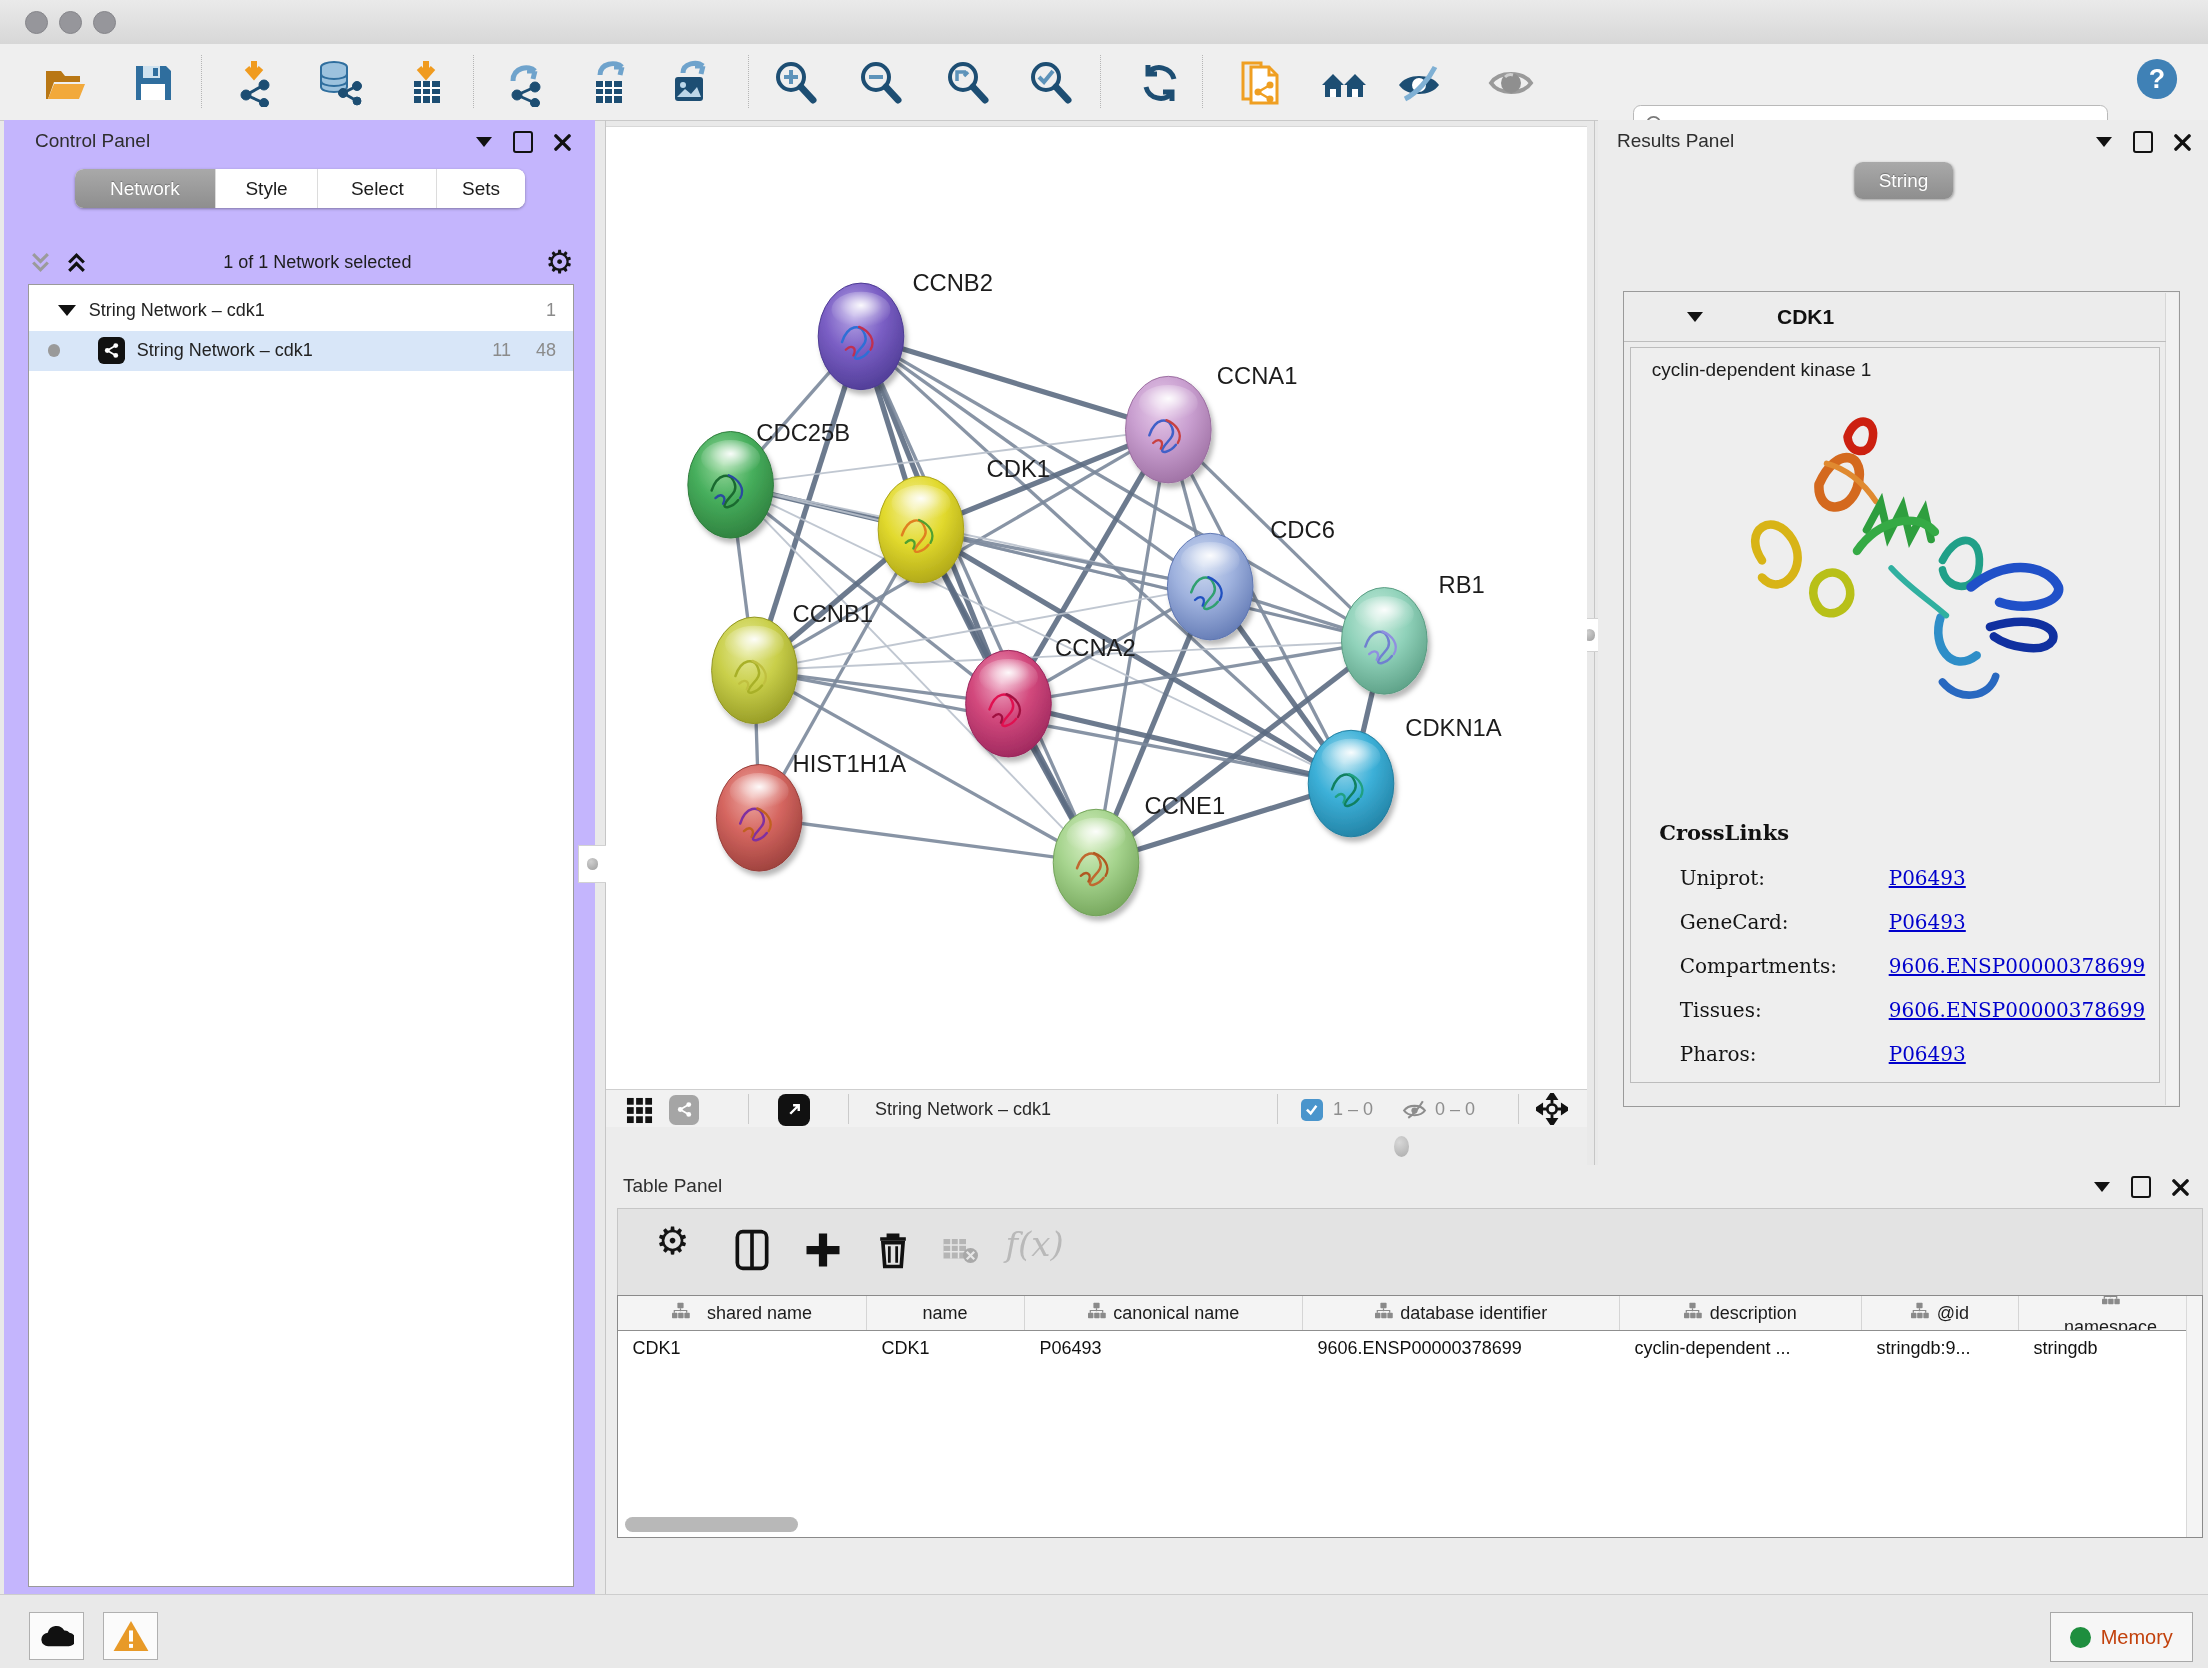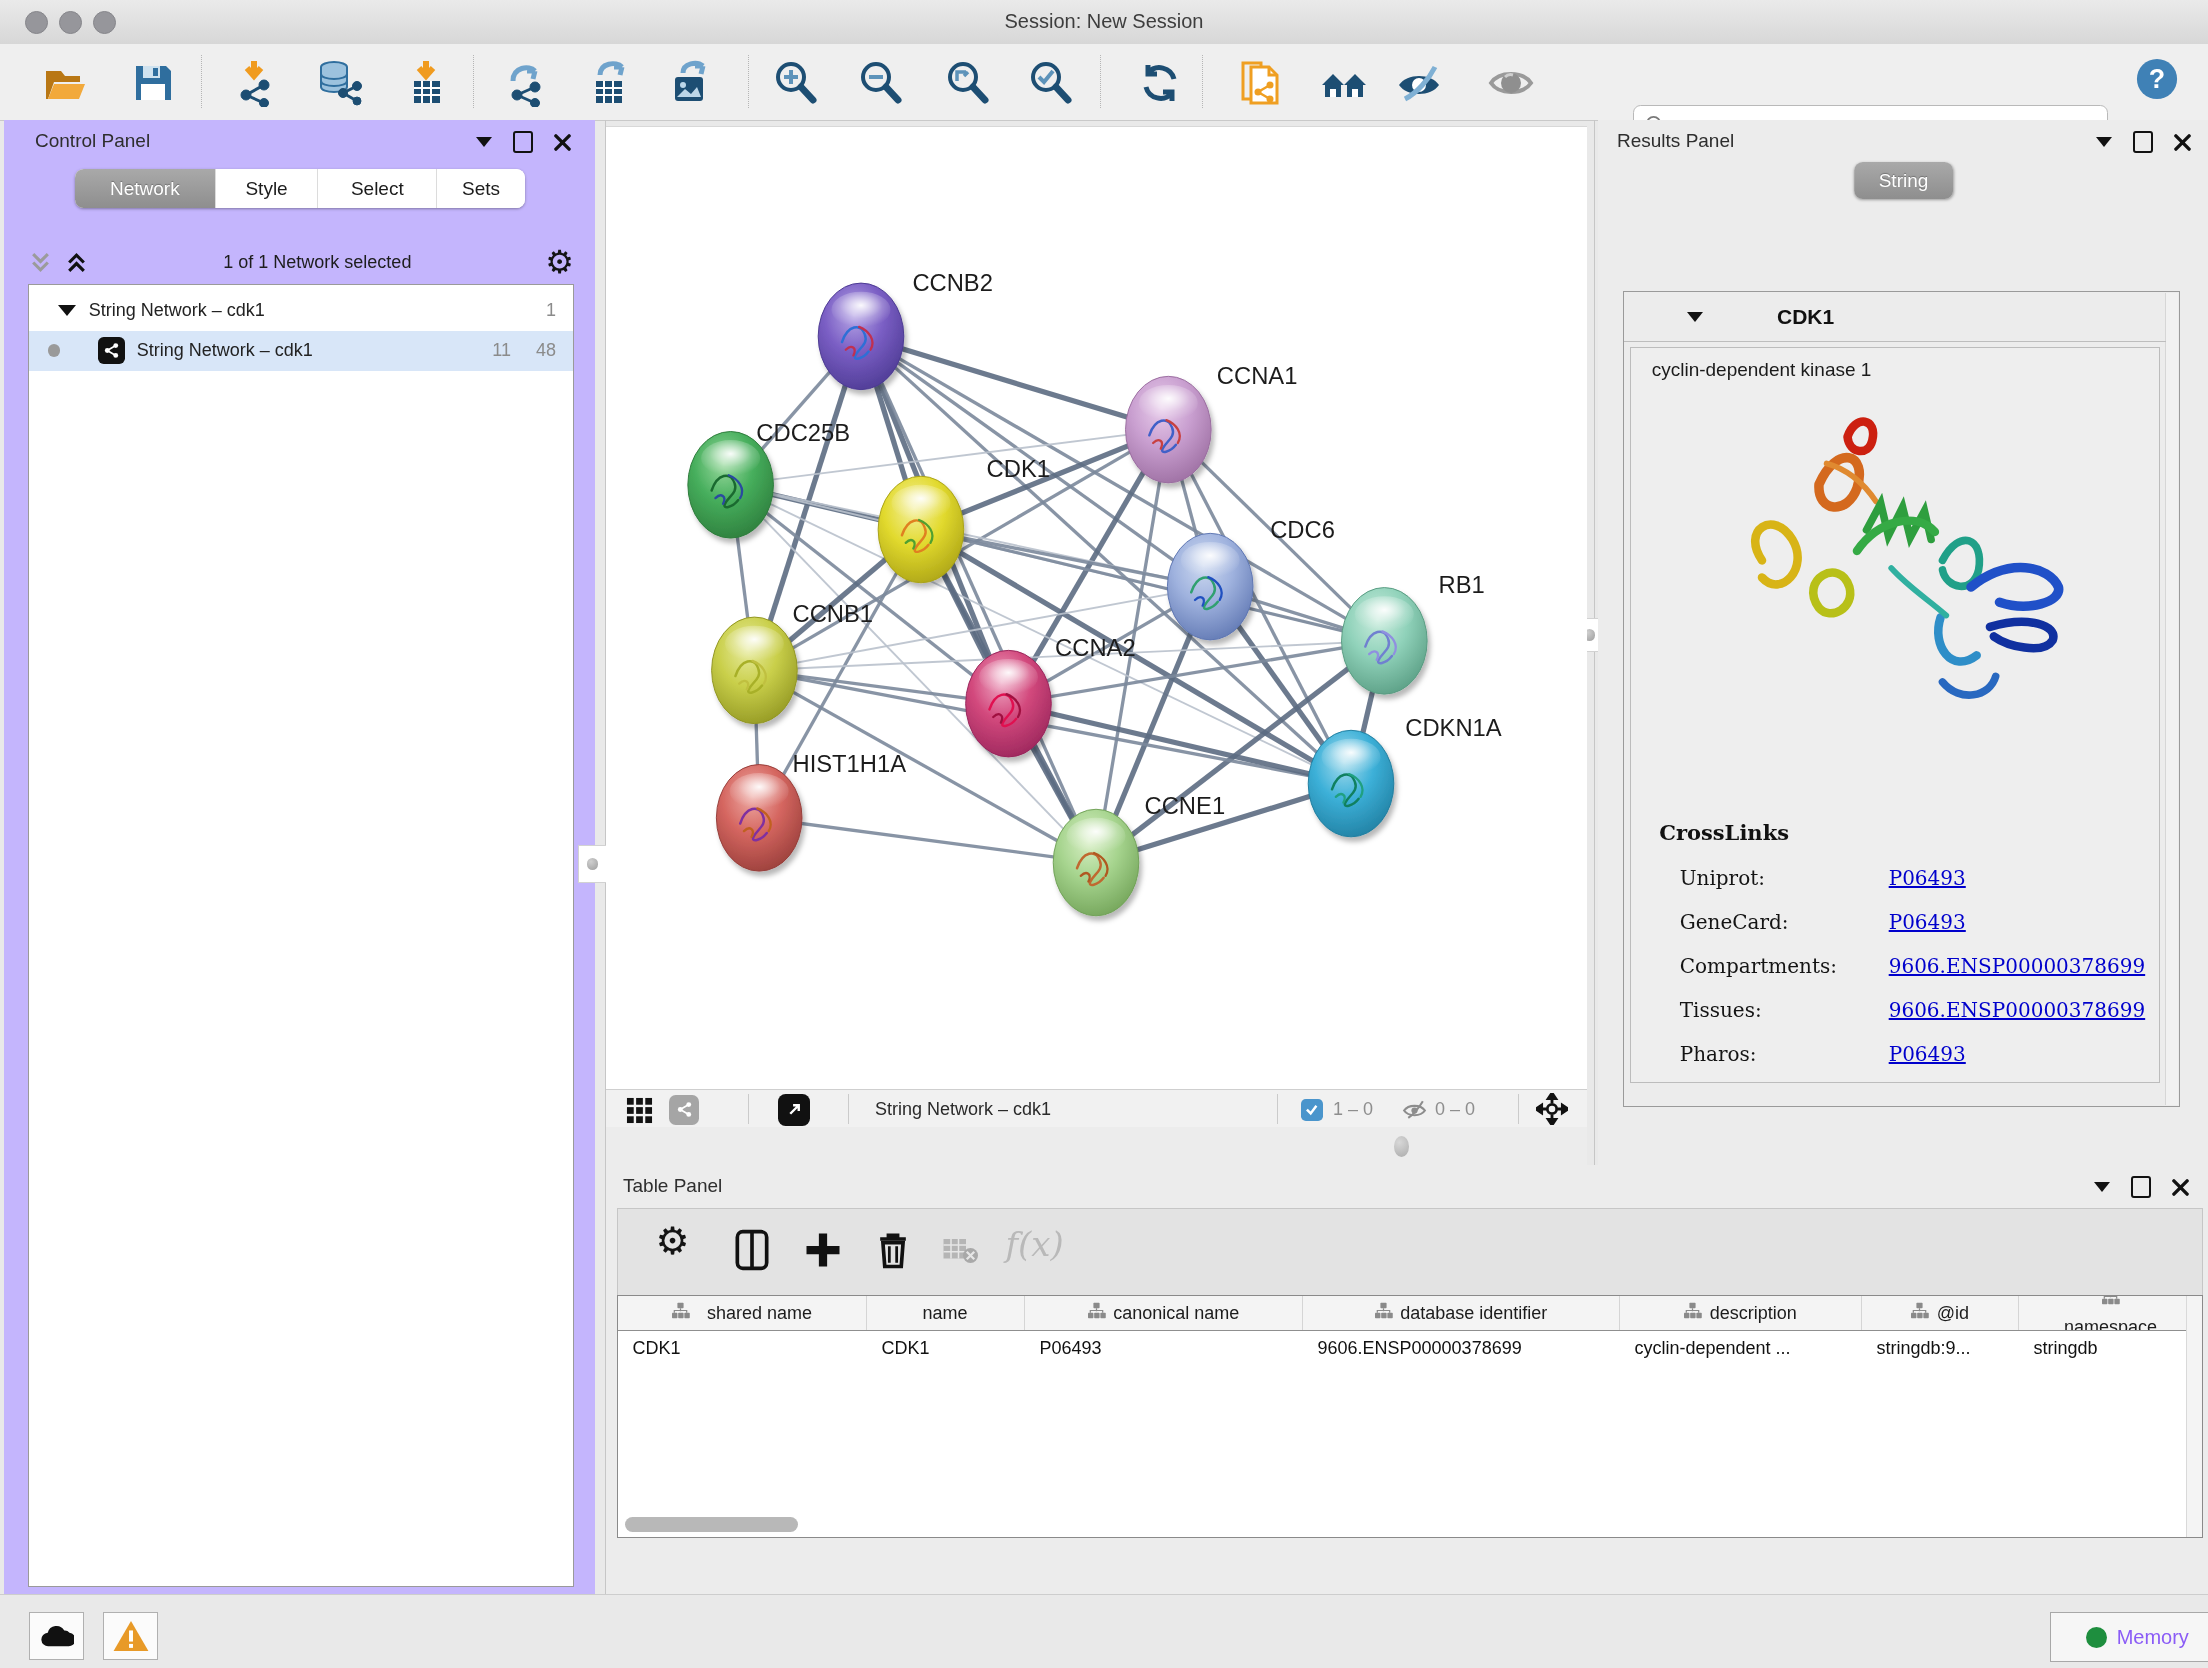--- a/index.html
+++ b/index.html
@@ -95,33 +95,32 @@
   #tp-row{position:absolute;left:0;top:36px;height:32px;display:flex;}
   .td{display:flex;align-items:center;font-size:18px;color:#111;box-sizing:border-box;
       padding-left:15px;flex:none;overflow:hidden;white-space:nowrap;}
   #tp-vscroll{position:absolute;right:0;top:0;bottom:0;width:14.3px;background:#f4f4f4;border-left:1px solid #d9d9d9;}
   #tp-hthumb{position:absolute;left:7.6px;bottom:4.8px;width:173px;height:15px;border-radius:7.6px;background:#b8b8b8;}
   #tp-tabs{position:absolute;left:543px;top:379px;}
   #bottom-bar{left:0;top:1594px;width:2208px;height:74px;background:#e9e9e9;border-top:1px solid #cdcdcd;}
   .sq-btn{position:absolute;top:17px;width:53px;height:46px;background:#fbfbfb;border:1.9px solid #b0b0b0;
       display:flex;align-items:center;justify-content:center;}
   #memory-btn{position:absolute;left:2050px;top:17px;width:141px;height:48px;background:#f6f6f6;
-      border:1.9px solid #a8a8a8;display:flex;align-items:center;justify-content:center;gap:9.5px;font-size:20px;color:#8b5cf6;padding-left:16px;}
+      border:1.9px solid #a8a8a8;display:flex;align-items:center;justify-content:center;gap:9.5px;font-size:20px;color:#c2410c;}
   #memory-btn .dot{width:21px;height:21px;border-radius:50%;background:#1e8e3e;}
   .gear-txt{font-size:38px;color:#141414;line-height:1;}
   .fx{font-family:"DejaVu Serif",serif;font-style:italic;font-size:34px;color:#b9b9b9;}
 </style>
 </head>
 <body>
 
 <div id="titlebar" class="abs">
   <span class="traffic" style="left:25px"></span>
   <span class="traffic" style="left:59px"></span>
   <span class="traffic" style="left:93px"></span>
-  <div id="win-title">Session: New Session</div>
 </div>
 
 <div id="toolbar" class="abs">
   <span class="tbtn" style="left:41px">
     <svg width="48" height="48" viewBox="0 0 48 48">
         <path d="M5 40 V12 h15 l4 5 h15 v6 H13 L7 40 Z" fill="#b97714"></path>
         <path d="M7 40 L13 25 h31 l-6 15 Z" fill="#f2a93b"></path>
       </svg></span>
   <span class="tbtn" style="left:129px">
     <svg width="48" height="48" viewBox="0 0 48 48">

